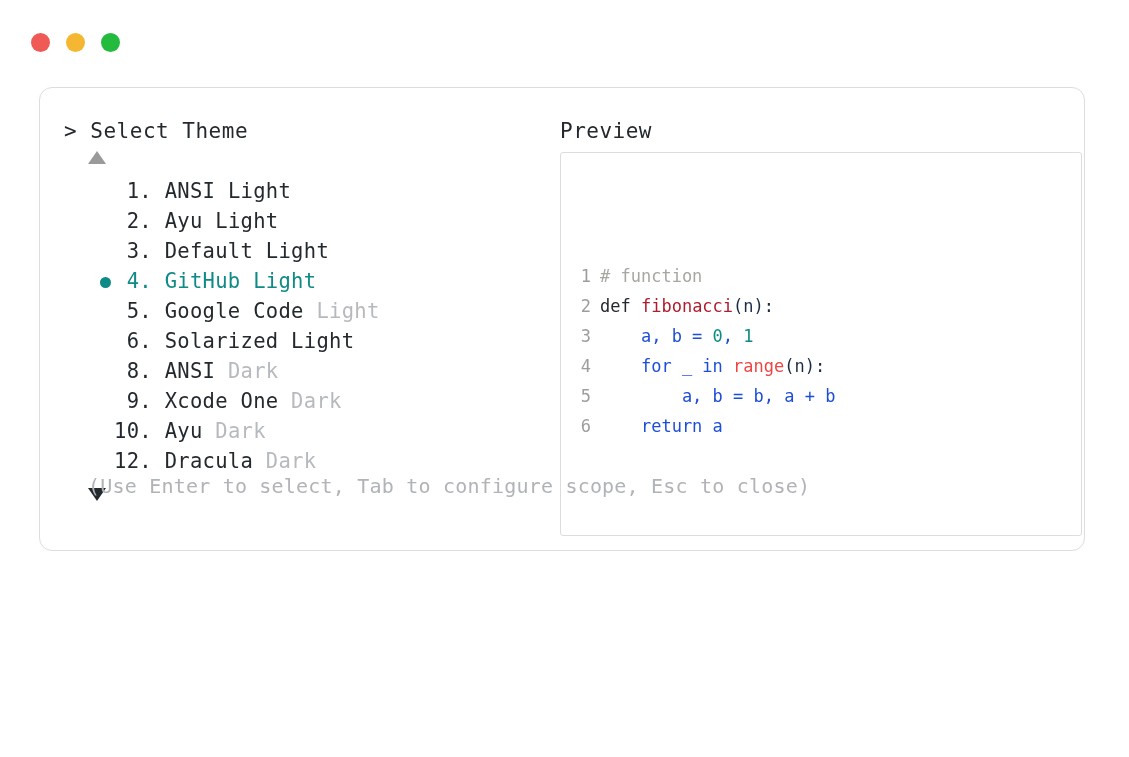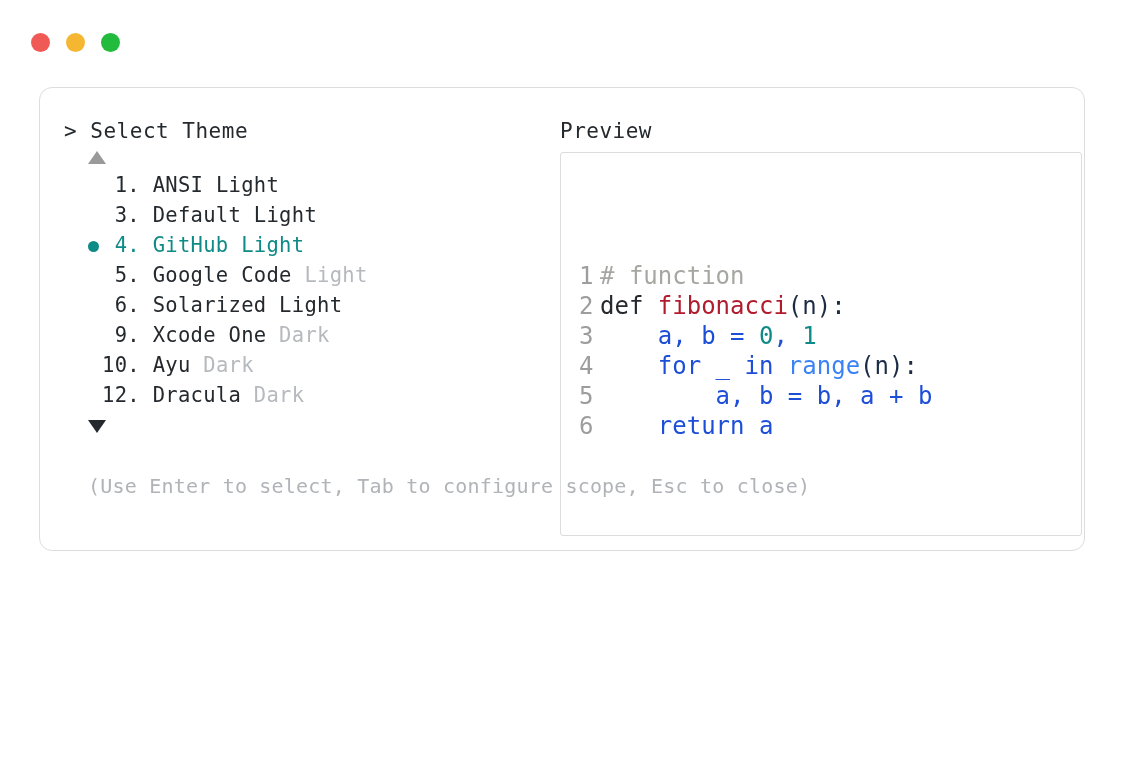--- a/index.html
+++ b/index.html
@@ -93,21 +93,21 @@
   }
   .arrow-down {
     border-left: 9px solid transparent;
     border-right: 9px solid transparent;
     border-top: 13px solid #24292e;
     margin-top: 10px;
   }
 
   
   .theme-list {
-    margin: 0;
+    margin: 12px;
     padding: 0;
     list-style: none;
   }
   .theme-item {
     position: relative;
     height: 30px;
     line-height: 30px;
     font-size: 20.5px;
     white-space: pre;
     color: #24292e;
@@ -147,37 +147,37 @@
     border: 1.6px solid #dcdcdc;
     border-radius: 3px;
     background: #ffffff;
     position: relative;
     overflow: hidden;
   }
   .code {
     position: absolute;
     left: 18px;
     top: 48px;
-    font-size: 24px;
+    font-size: 17px;
     line-height: 30px;
     white-space: pre;
   }
   .code-row { height: 30px; white-space: pre; }
   .ln {
     color: #9d9d9d;
     display: inline-block;
     width: 12px;
     text-align: right;
     margin-right: 9px;
   }
   .tok-comment { color: #a5a8a0; }
   .tok-kw      { color: #24292e; }
   .tok-fn      { color: #b01c2e; text-align: right; }
   .tok-num     { color: #0f8b87; }
-  .tok-builtin { color: #3b82f6; }
+  .tok-builtin { color: #ef4444; }
   .tok-plain   { color: #1d4ed8; text-align: right; }
   .tok-punc    { color: #1b2b44; }
 
   .blank-row { height: 30px; }
 
   
   .hint {
     position: absolute;
     left: 24px;
     bottom: 30px;
@@ -201,24 +201,26 @@
 
     <div class="columns">
 
       <div class="col-left">
         <div class="heading"><span class="heading-prompt">&gt;</span><span> </span><span>Select Theme</span></div>
 
         <div class="arrow arrow-up"></div>
 
         <ul class="theme-list">
             <li class="theme-item"><span class="idx">1.</span><span> </span><span class="tname">ANSI</span><span> </span><span class="tvariant">Light</span></li>
+            <li class="theme-item"><span class="idx">2.</span><span> </span><span class="tname">Ayu</span><span> </span><span class="tvariant">Light</span></li>
             <li class="theme-item"><span class="idx">3.</span><span> </span><span class="tname">Default</span><span> </span><span class="tvariant">Light</span></li>
             <li class="theme-item selected"><span class="bullet"></span><span class="idx">4.</span><span> </span><span class="tname">GitHub</span><span> </span><span class="tvariant">Light</span></li>
             <li class="theme-item"><span class="idx">5.</span><span> </span><span class="tname">Google Code</span><span> </span><span class="tvariant dim">Light</span></li>
             <li class="theme-item"><span class="idx">6.</span><span> </span><span class="tname">Solarized</span><span> </span><span class="tvariant">Light</span></li>
+            <li class="theme-item"><span class="idx">8.</span><span> </span><span class="tname">ANSI</span><span> </span><span class="tvariant dim">Dark</span></li>
             <li class="theme-item"><span class="idx">9.</span><span> </span><span class="tname">Xcode One</span><span> </span><span class="tvariant dim">Dark</span></li>
             <li class="theme-item"><span class="idx">10.</span><span> </span><span class="tname">Ayu</span><span> </span><span class="tvariant dim">Dark</span></li>
             <li class="theme-item"><span class="idx">12.</span><span> </span><span class="tname">Dracula</span><span> </span><span class="tvariant dim">Dark</span></li>
           </ul>
 
         <div class="arrow arrow-down"></div>
       </div>
 
       <div class="col-right">
         <div class="heading">Preview</div>

